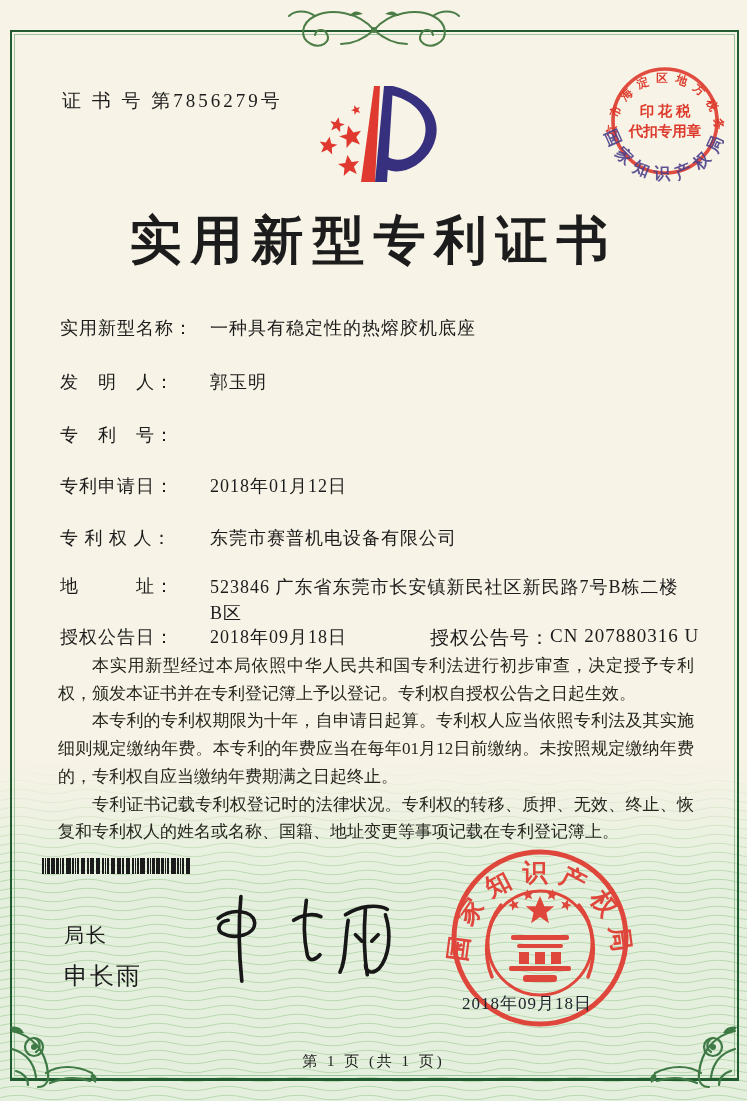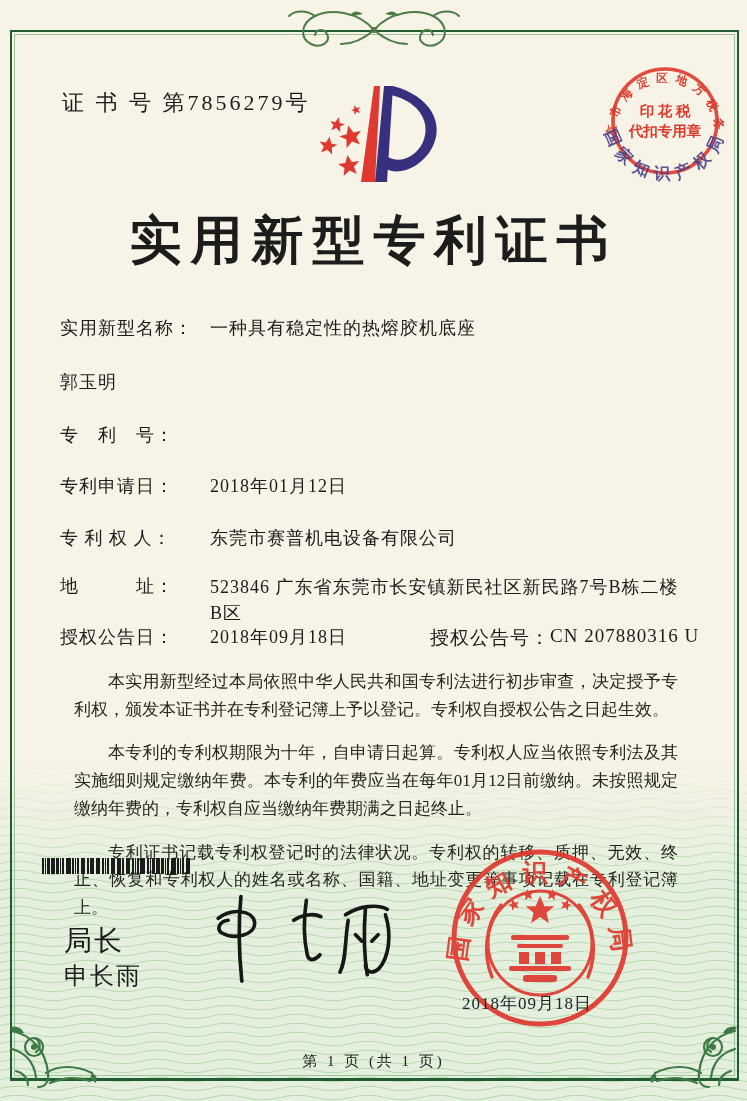--- a/index.html
+++ b/index.html
@@ -19,50 +19,50 @@
   }
   .frame-inner{
     position:absolute;inset:2px;
     border:1px solid #9cc49a;
   }
   
   #top-ornament{left:50%;top:4px;margin-left:-125px;z-index:2;}
   #corner-left{left:6px;bottom:8px;z-index:2;}
   #corner-right{right:6px;bottom:8px;z-index:2;transform:scaleX(-1);}
   
-  .cert-no{left:62px;top:88px;font-size:22px;letter-spacing:3px;z-index:2;}
+  .cert-no{left:62px;top:88px;font-size:19px;letter-spacing:3px;z-index:2;}
   #logo{left:285px;top:80px;z-index:2;}
   .title{
     left:0;top:206px;width:100%;text-align:center;
     font-size:52px;font-weight:bold;letter-spacing:9px;z-index:2;
   }
   
   #tax-stamp{left:588px;top:44px;z-index:3;}
   #cnipa-seal{left:445px;top:843px;z-index:3;opacity:.92;}
   .seal-date{left:462px;top:992px;font-size:17px;letter-spacing:1px;z-index:4;color:#20242c;}
   
   .frow{position:absolute;left:60px;right:50px;display:flex;font-size:18px;z-index:2;font-family:Liberation Serif, serif;}
   .flabel{flex:none;width:150px;letter-spacing:1px;}
   .fvalue{flex:1;letter-spacing:1px;}
   .fvalue.addr{max-width:478px;line-height:1.45;}
   .frow-right{position:absolute;left:430px;display:flex;font-size:19px;z-index:2;}
   .frow-right .flabel{width:120px;}
   
   .paras{left:58px;top:652px;width:636px;font-size:17px;line-height:1.63;
     text-align:justify;z-index:2;color:#26261f;}
-  .paras p{margin:16px;text-indent:2em;}
+  .paras p{margin:0;text-indent:2em;}
   
   .barcode{
     left:42px;top:858px;width:150px;height:16px;z-index:2;
     background:
       repeating-linear-gradient(90deg,#1b1b1b 0 2px,rgba(0,0,0,0) 2px 5px),
       repeating-linear-gradient(90deg,#1b1b1b 0 1px,rgba(0,0,0,0) 1px 7px),
       repeating-linear-gradient(90deg,#1b1b1b 0 1px,rgba(0,0,0,0) 1px 3px);
   }
-  .signer-title{left:64px;top:922px;font-size:28px;letter-spacing:2px;z-index:2;}
+  .signer-title{left:64px;top:922px;font-size:20px;letter-spacing:2px;z-index:2;}
   .signer-name{left:64px;top:960px;font-size:24px;letter-spacing:2px;z-index:2;}
   #signature{left:200px;top:885px;z-index:2;}
   .footer{left:0;top:1052px;width:100%;text-align:center;font-size:15px;
     letter-spacing:3px;z-index:2;color:#222;}
 </style>
 </head>
 <body>
 
 <svg id="band" class="abs" width="747" height="341" viewBox="0 0 747 341">
   <defs>
@@ -168,20 +168,21 @@
   <text font-size="16.5" fill="#4a3f8a" font-weight="bold" letter-spacing="7" opacity="0.88">
     <textPath href="#purpleBottom" startOffset="50%" text-anchor="middle">国家知识产权局</textPath>
   </text>
 </svg>
 
 <div class="abs frow" style="top:316px">
   <span class="flabel">实用新型名称：</span>
   <span class="fvalue">一种具有稳定性的热熔胶机底座</span>
 </div>
 <div class="abs frow" style="top:370px">
+  <span class="flabel">发　明　人：</span>
   <span class="fvalue">郭玉明</span>
 </div>
 <div class="abs frow" style="top:423px">
   <span class="flabel">专　利　号：</span>
 </div>
 <div class="abs frow" style="top:474px">
   <span class="flabel">专利申请日：</span>
   <span class="fvalue">2018年01月12日</span>
 </div>
 <div class="abs frow" style="top:526px">

